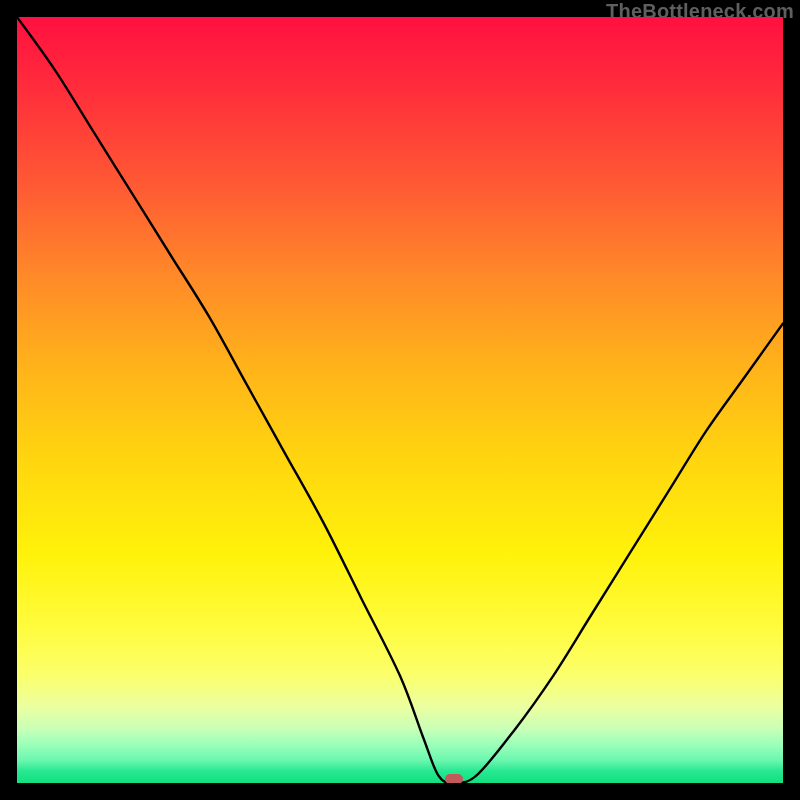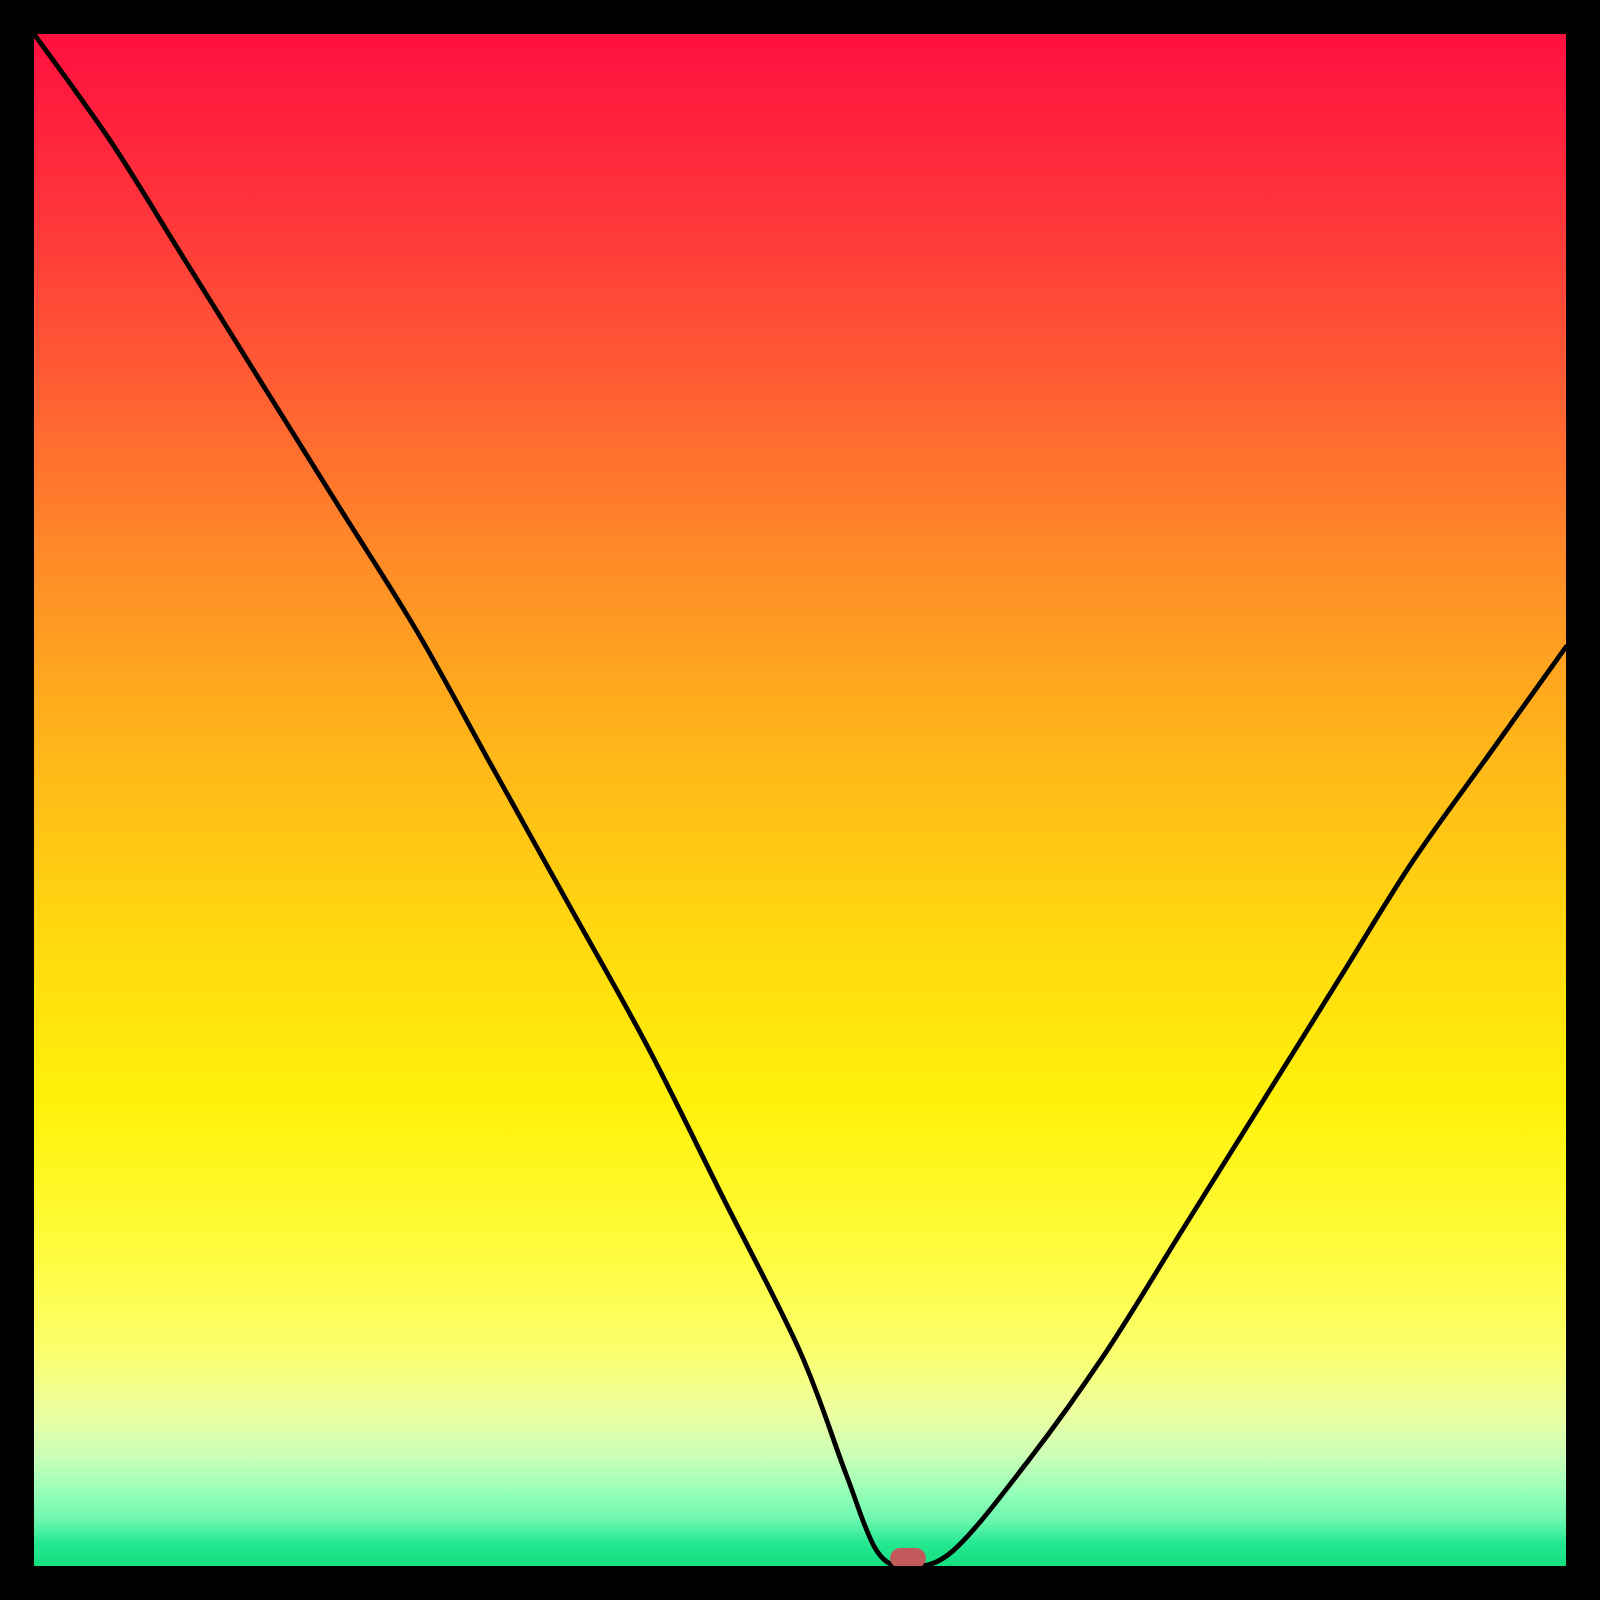--- a/index.html
+++ b/index.html
@@ -72,13 +72,14 @@
 <body>
 
 <div class="frame">
   <div class="plot">
     <div class="gradient"></div>
     <svg class="curve" viewBox="0 0 766 766" preserveAspectRatio="none">
       <path id="curve-path" fill="none" stroke="#000" stroke-width="2.4" stroke-linejoin="round" stroke-linecap="round" d="M 0.0 0.0 C 6.4 8.9, 25.5 34.5, 38.3 53.6 C 51.1 72.8, 63.8 94.5, 76.6 114.9 C 89.4 135.3, 102.1 155.8, 114.9 176.2 C 127.7 196.6, 140.4 217.0, 153.2 237.5 C 166.0 257.9, 178.7 277.0, 191.5 298.7 C 204.3 320.4, 217.0 344.7, 229.8 367.7 C 242.6 390.7, 255.3 413.6, 268.1 436.6 C 280.9 459.6, 293.6 481.3, 306.4 505.6 C 319.2 529.8, 331.9 556.6, 344.7 582.2 C 357.5 607.7, 372.8 635.8, 383.0 658.8 C 393.2 681.7, 399.6 703.4, 406.0 720.0 C 412.4 736.6, 416.2 750.7, 421.3 758.3 C 426.4 766.0, 430.2 766.0, 436.6 766.0 C 443.0 766.0, 449.4 767.3, 459.6 758.3 C 469.8 749.4, 485.1 729.0, 497.9 712.4 C 510.7 695.8, 523.4 677.9, 536.2 658.8 C 549.0 639.6, 561.7 617.9, 574.5 597.5 C 587.3 577.1, 600.0 556.6, 612.8 536.2 C 625.6 515.8, 638.3 495.3, 651.1 474.9 C 663.9 454.5, 676.6 432.8, 689.4 413.6 C 702.2 394.5, 714.9 377.9, 727.7 360.0 C 740.5 342.1, 759.6 315.3, 766.0 306.4"></path>
     </svg>
     <div class="marker" id="min-marker" style="left: 436.62px; top: 762px;"></div>
   </div>
+  <div class="watermark">TheBottleneck.com</div>
 </div>
 
 </body></html>

